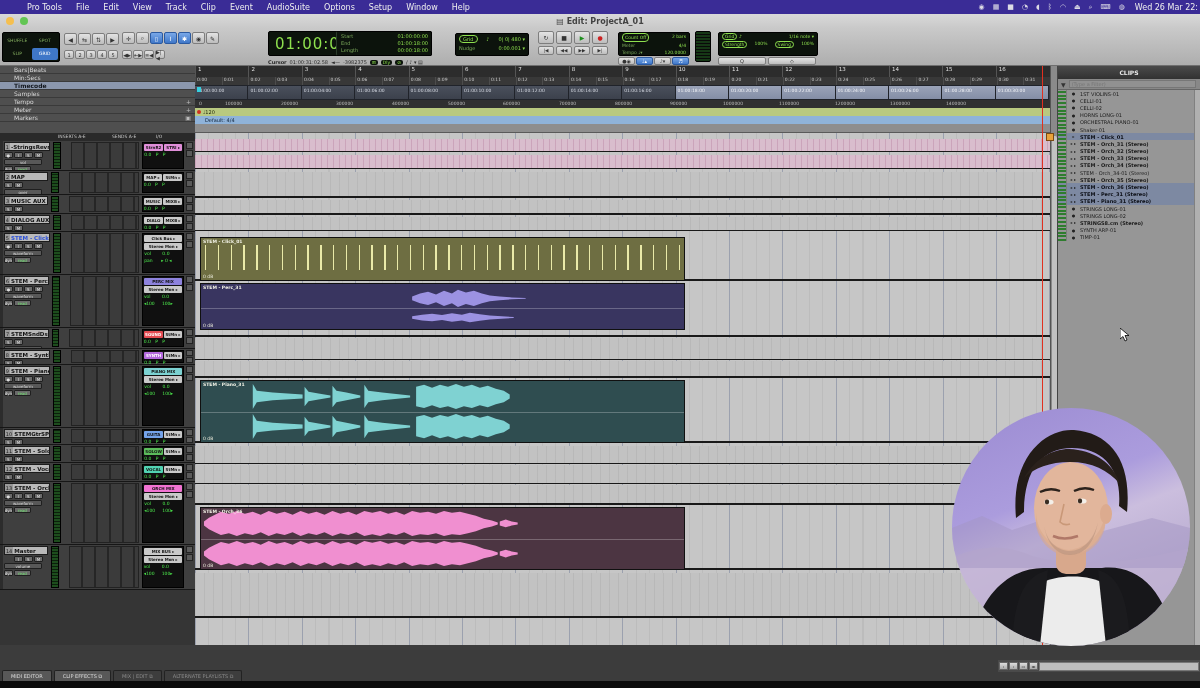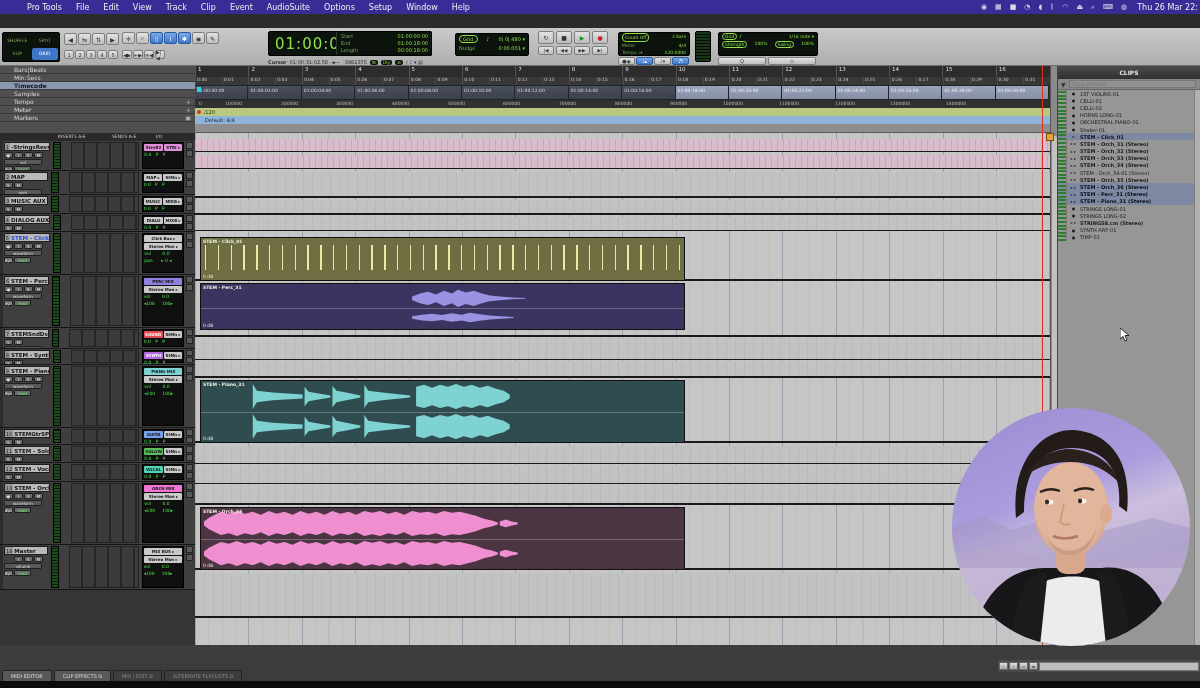--- a/index.html
+++ b/index.html
@@ -182,23 +182,28 @@
         <span class="sicon">■</span>
         <span class="sicon">◔</span>
         <span class="sicon">◖</span>
         <span class="sicon">ᛒ</span>
         <span class="sicon">◠</span>
         <span class="sicon">⏏</span>
         <span class="sicon">⌕</span>
         <span class="sicon">⌨</span>
         <span class="sicon">◍</span>
       </div>
-    <span class="clock">Thu 26 Mar  22:</span>
+    <span class="clock">Wed 26 Mar  22:</span>
   </div>
 
+  <div id="titlebar">
+    <span class="tl y"></span>
+    <span class="tl g"></span>
+    <span class="title"><span>▤</span> <span>Edit: ProjectA_01</span></span>
+  </div>
 
   <div id="toolbar">
     <div id="modes">
 
     <div>SHUFFLE</div>
         <div>SPOT</div>
         <div>SLIP</div>
         <div class="on">GRID</div>
       </div>
     <div class="tclust" style="left:64px;top:5px;">

